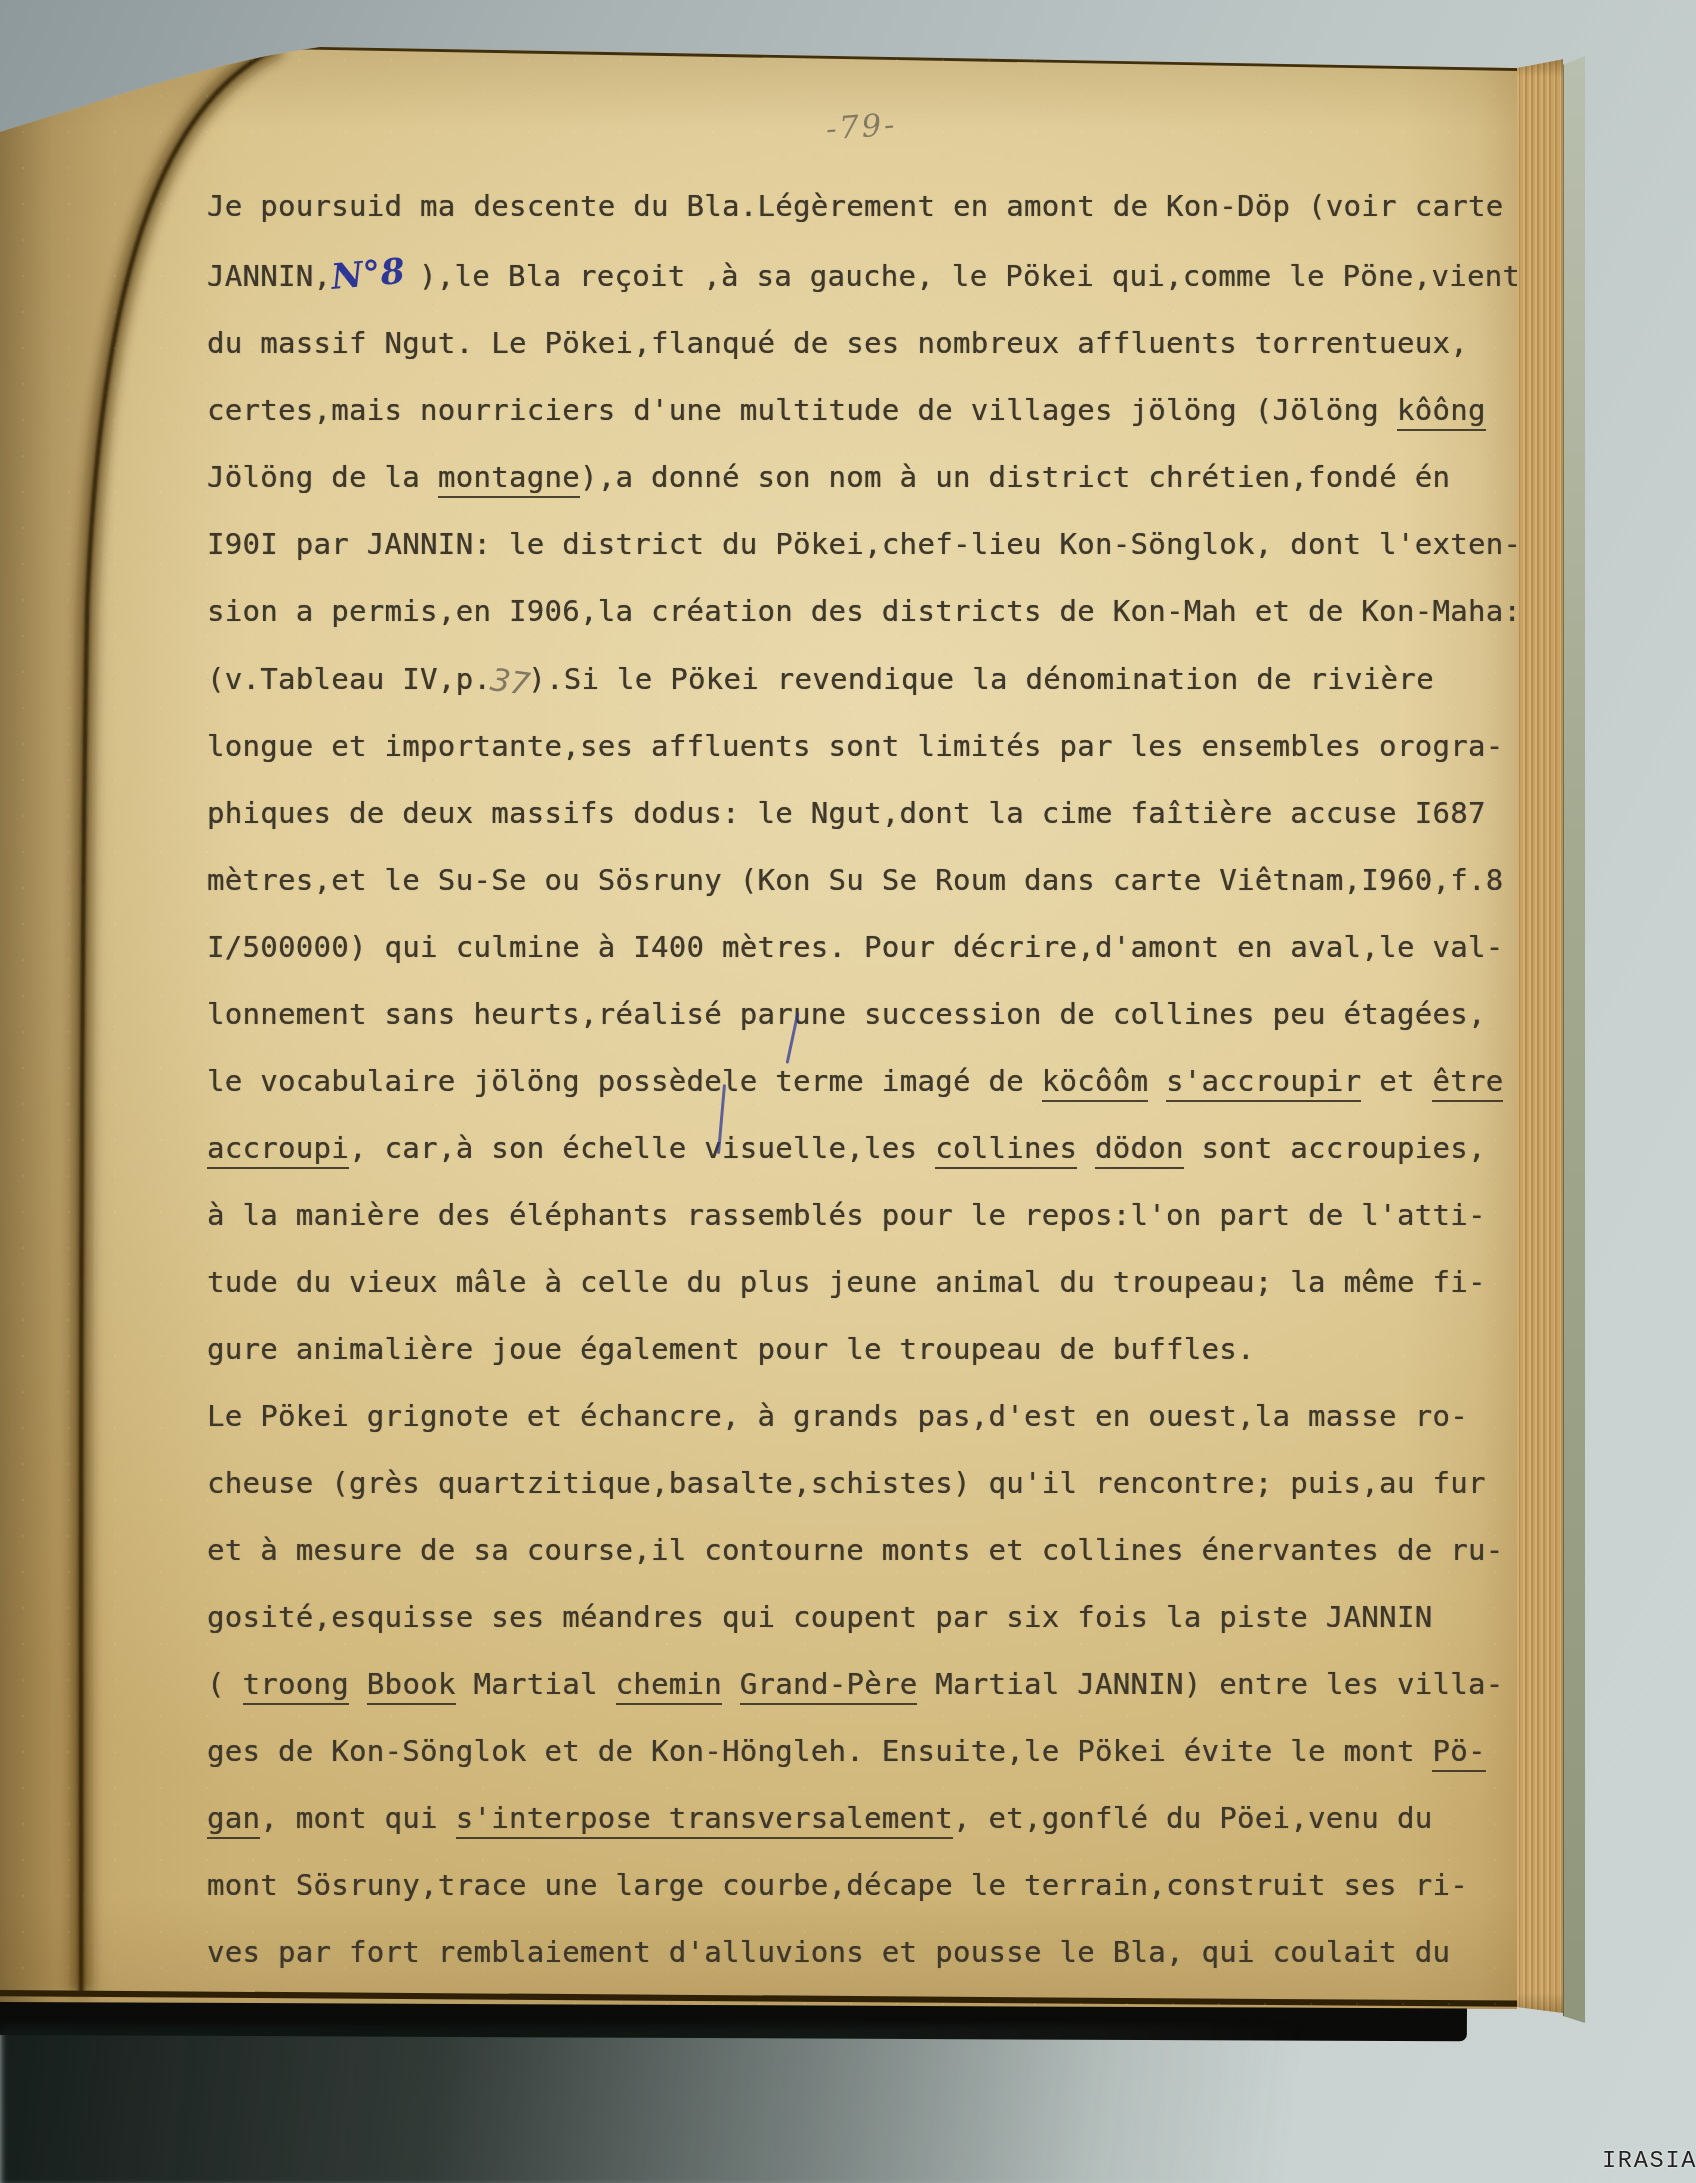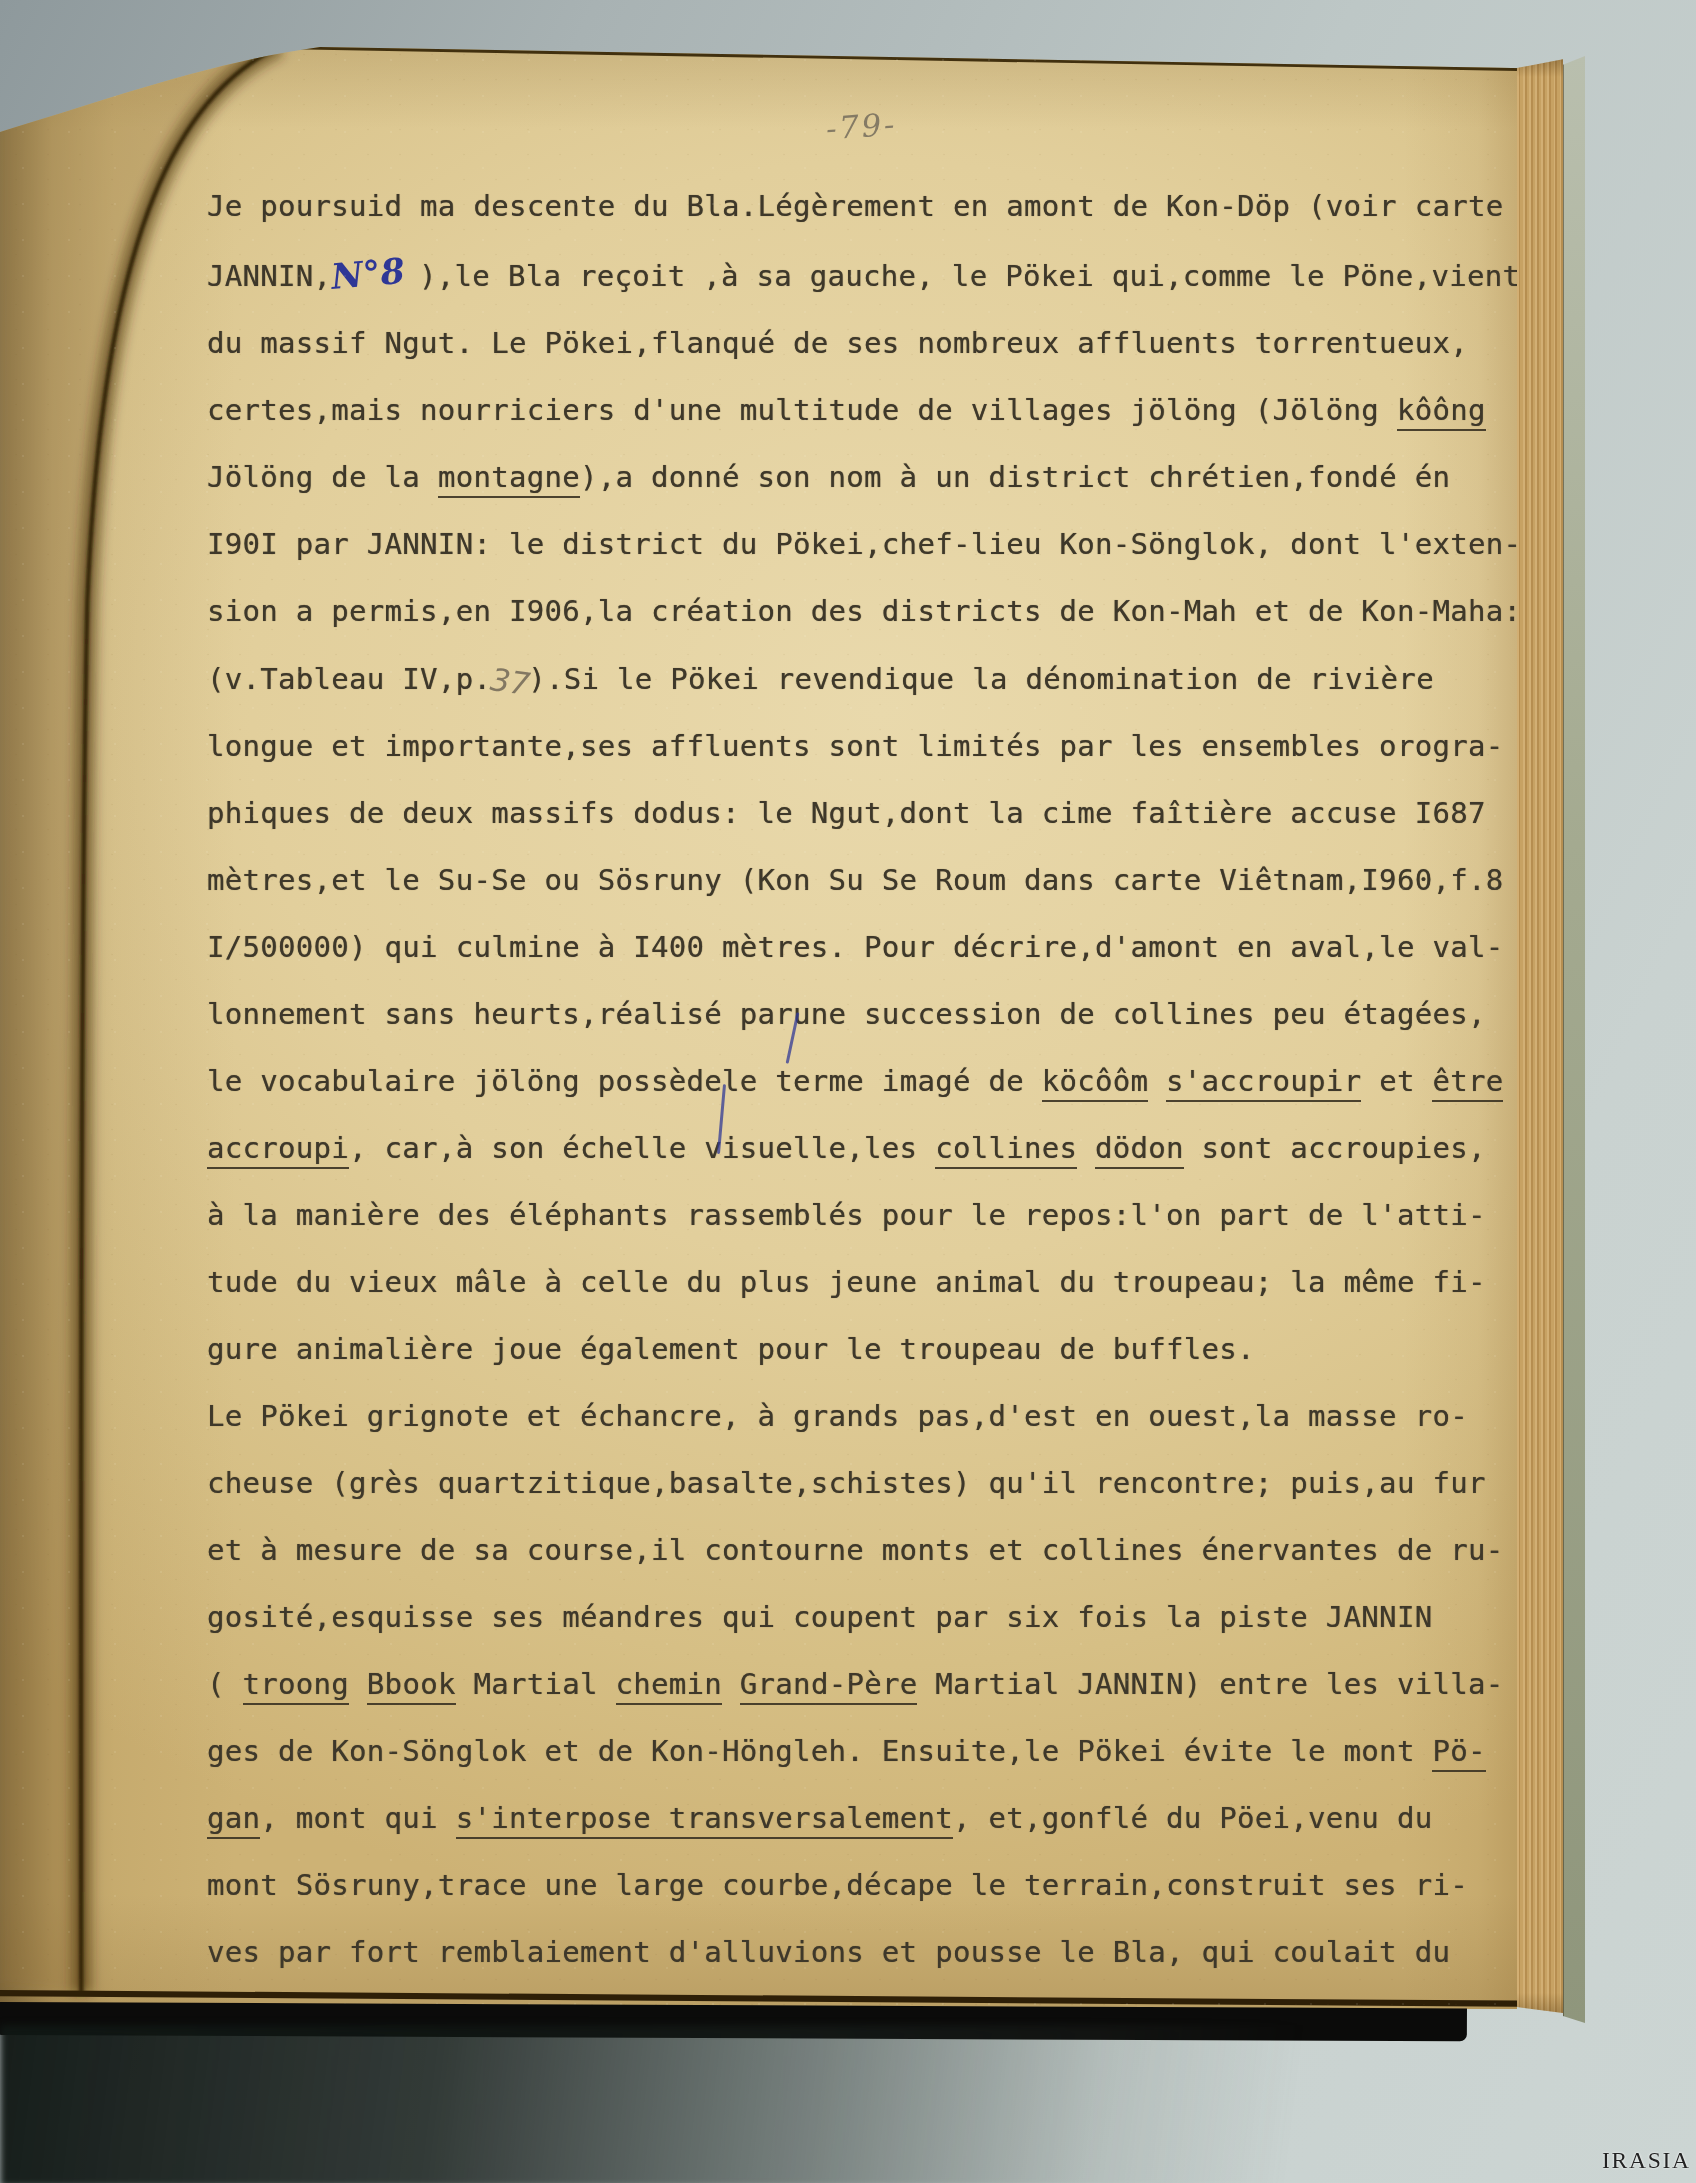--- a/index.html
+++ b/index.html
@@ -77,21 +77,21 @@
   }
   .seg-caret-tall::after{top:-7px;height:70px;transform:rotate(5deg);}
   
   .pagenum{
     position:absolute;left:826px;top:66px;
     font-family:"DejaVu Serif",serif;font-style:italic;font-size:31px;
     color:rgba(116,108,92,.85);transform:rotate(-4deg);letter-spacing:2.6px;
   }
   .watermark{
     position:absolute;left:1602px;top:2147px;
-    font-family:Liberation Serif, serif;font-size:23.6px;letter-spacing:1.7px;
+    font-family:Liberation Mono, monospace;font-size:23.6px;letter-spacing:1.7px;
     color:#232323;
     text-shadow:0 0 2.6px rgba(255,255,255,.9),0 0 0.9px rgba(255,255,255,.9);
   }
 </style>
 </head>
 <body>
 
 <div class="stage">
 
   <div class="page">

